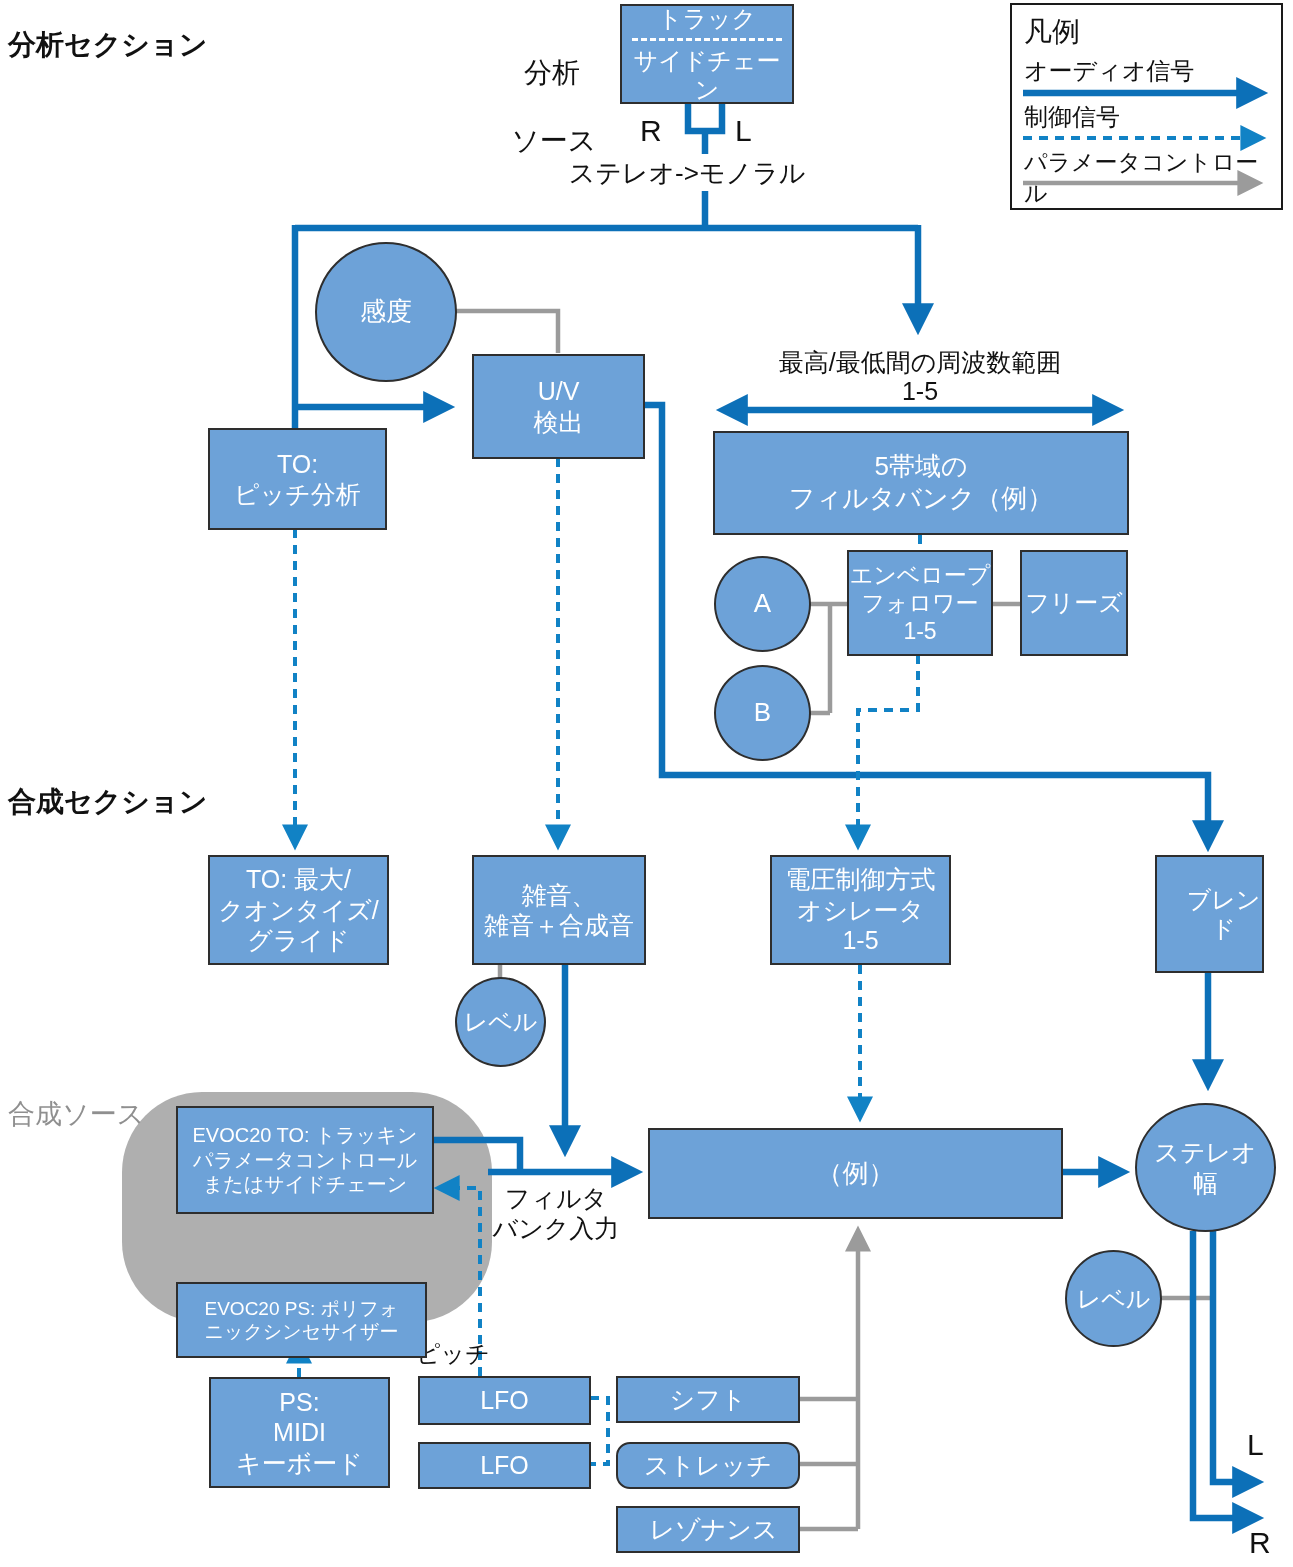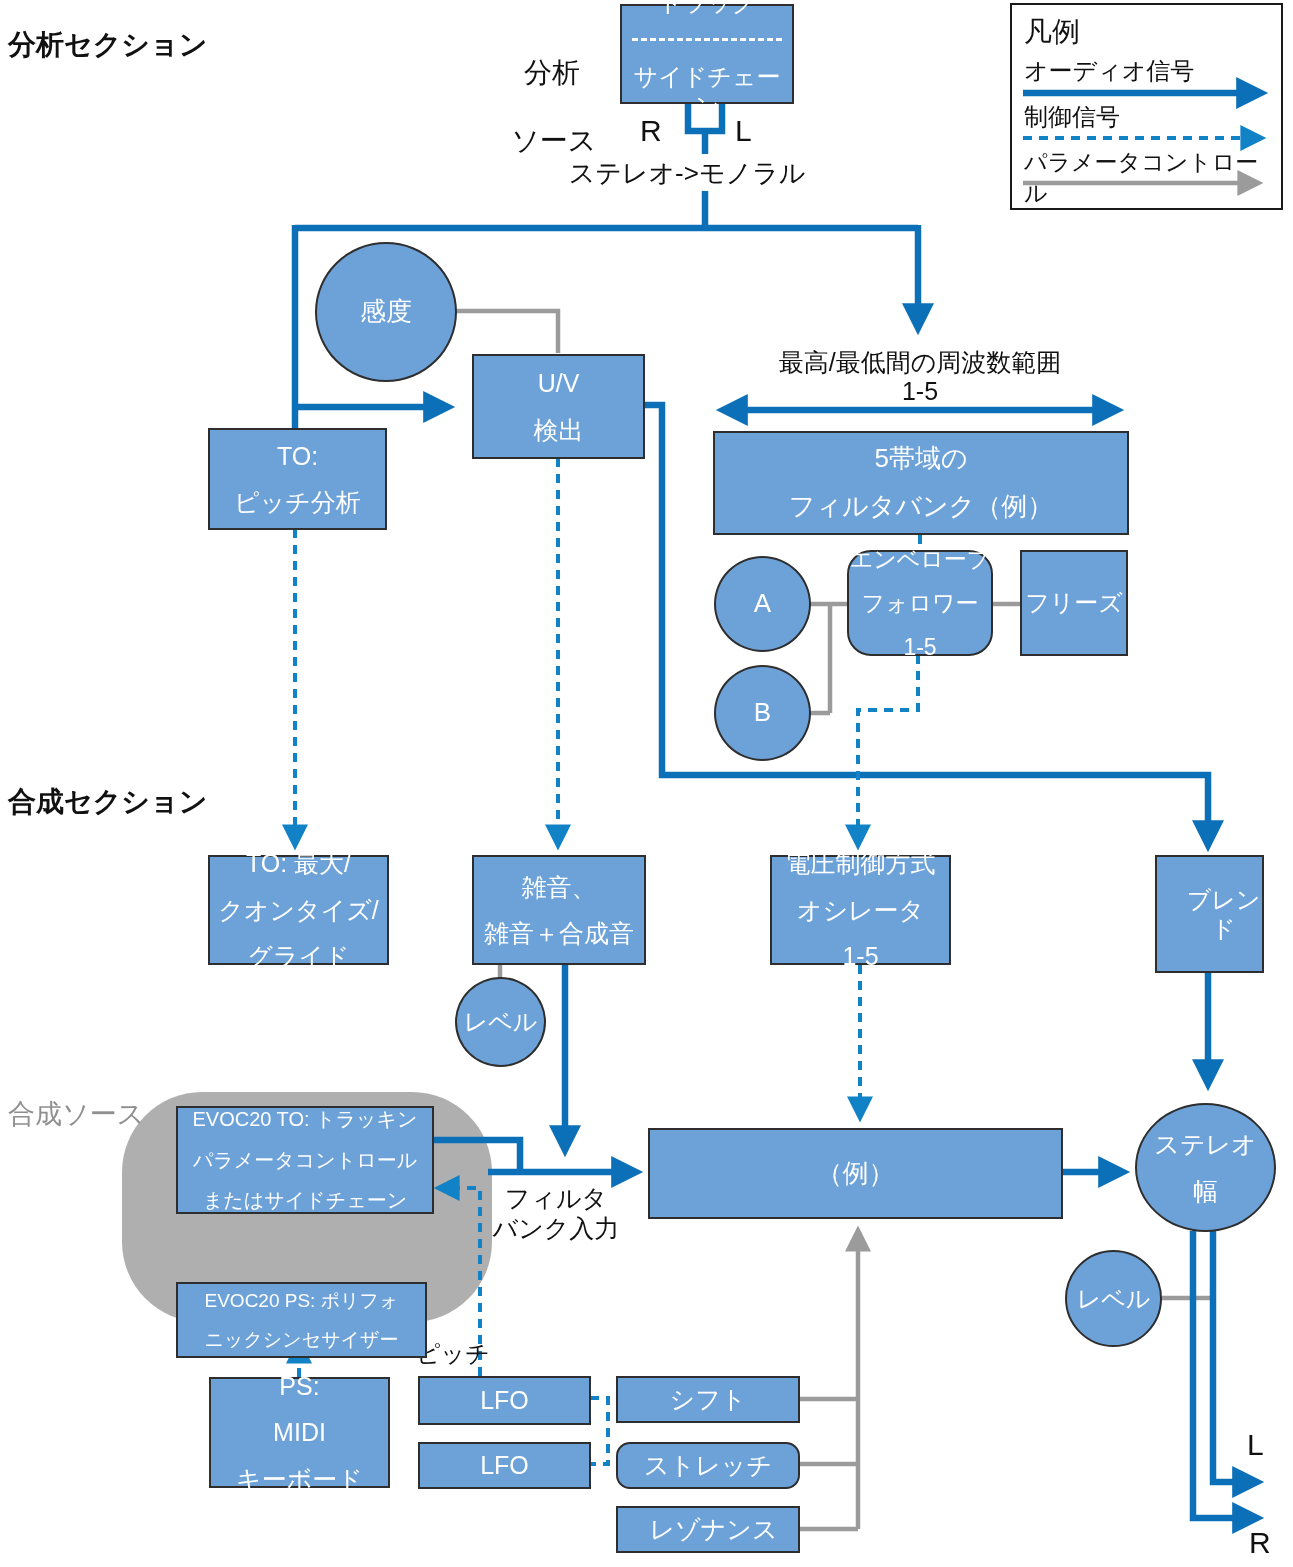--- a/index.html
+++ b/index.html
@@ -10,21 +10,21 @@
   }
   .stage{position:relative;width:1293px;height:1567px;background:#fff;overflow:hidden;
          font-family:"Liberation Sans","DejaVu Sans",sans-serif;}
   .wires{position:absolute;left:0;top:0;z-index:2;pointer-events:none;}
   .w-audio{stroke:var(--audio-signal);stroke-width:6.5;fill:none;}
   .w-ctrl{stroke:var(--control-signal);stroke-width:4;fill:none;stroke-dasharray:9 7;}
   .w-gray{stroke:var(--parameter-control);stroke-width:4.5;fill:none;}
   #mA path{fill:var(--audio-signal);} #mC path{fill:var(--control-signal);} #mG path{fill:var(--parameter-control);}
   .box{position:absolute;background:var(--box-fill);border:2px solid var(--box-border);
        color:#fff;display:flex;flex-direction:column;align-items:center;justify-content:center;
-       text-align:center;font-size:25px;line-height:1.22;z-index:3;box-sizing:border-box;gap:16px;}
+       text-align:center;font-size:25px;line-height:1.22;z-index:3;box-sizing:border-box;}
   .knob{border-radius:50%;}
   .blob{position:absolute;background:var(--source-blob);border-radius:80px;z-index:1;}
   .lbl{position:absolute;color:var(--text-dark);font-size:26px;z-index:3;white-space:pre;}
   .bold{font-weight:bold;font-size:28px;}
   .muted{color:var(--muted-label);font-size:27px;}
   .center{text-align:center;white-space:normal;}
   .divider{border-top:3px dashed #fff;width:88%;margin:5px 0;}
   .legend{position:absolute;left:1010px;top:3px;width:273px;height:207px;background:#fff;
           border:2px solid #1a1a1a;z-index:1;box-sizing:border-box;}
   .legend .t{position:absolute;left:12px;top:8px;font-size:28px;color:var(--text-dark);}
@@ -148,21 +148,21 @@
     <span>フィルタバンク（例）</span>
   </div>
 
   <div class="box knob" style="left:714px;top:556px;width:97px;height:96px;font-size:26px;">
     <span>A</span>
   </div>
   <div class="box knob" style="left:714px;top:665px;width:97px;height:96px;font-size:26px;">
     <span>B</span>
   </div>
 
-  <div class="box" style="left:847px;top:550px;width:146px;height:106px;font-size:23px;border-radius:24px;">
+  <div class="box" style="left:847px;top:550px;width:146px;height:106px;font-size:23px;">
     <span>エンベロープ</span>
     <span>フォロワー</span>
     <span>1-5</span>
   </div>
 
   <div class="box" style="left:1020px;top:550px;width:108px;height:106px;font-size:24px;">
     <span>フリーズ</span>
   </div>
 
   <div class="box" style="left:208px;top:855px;width:181px;height:110px;">

